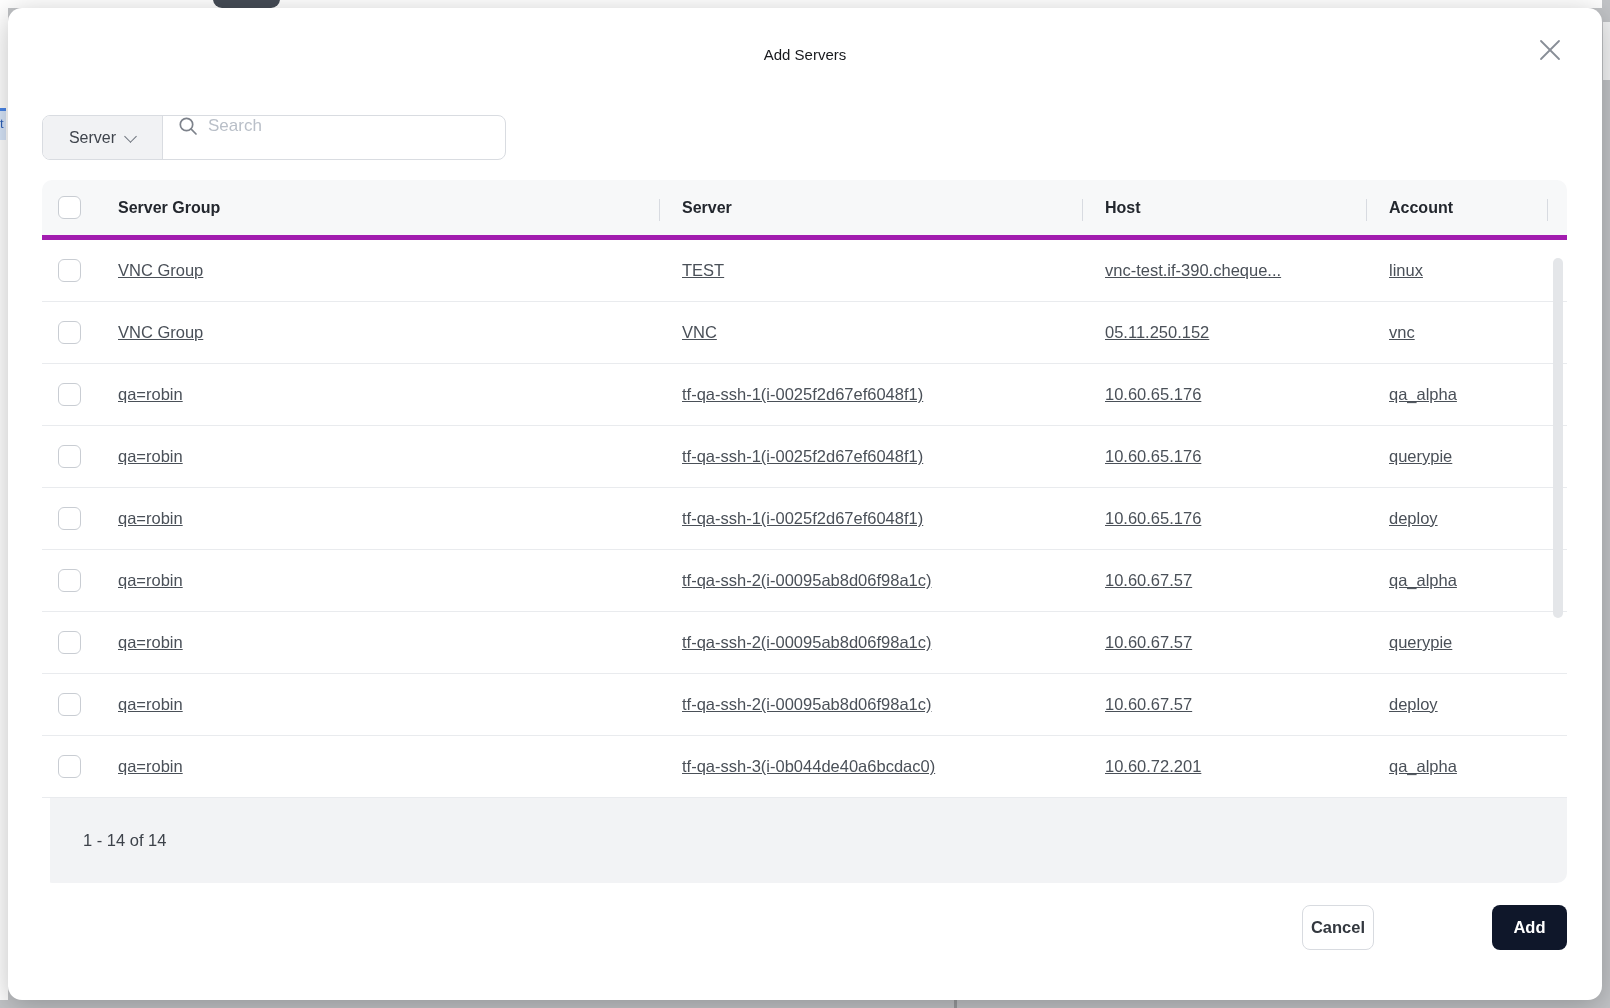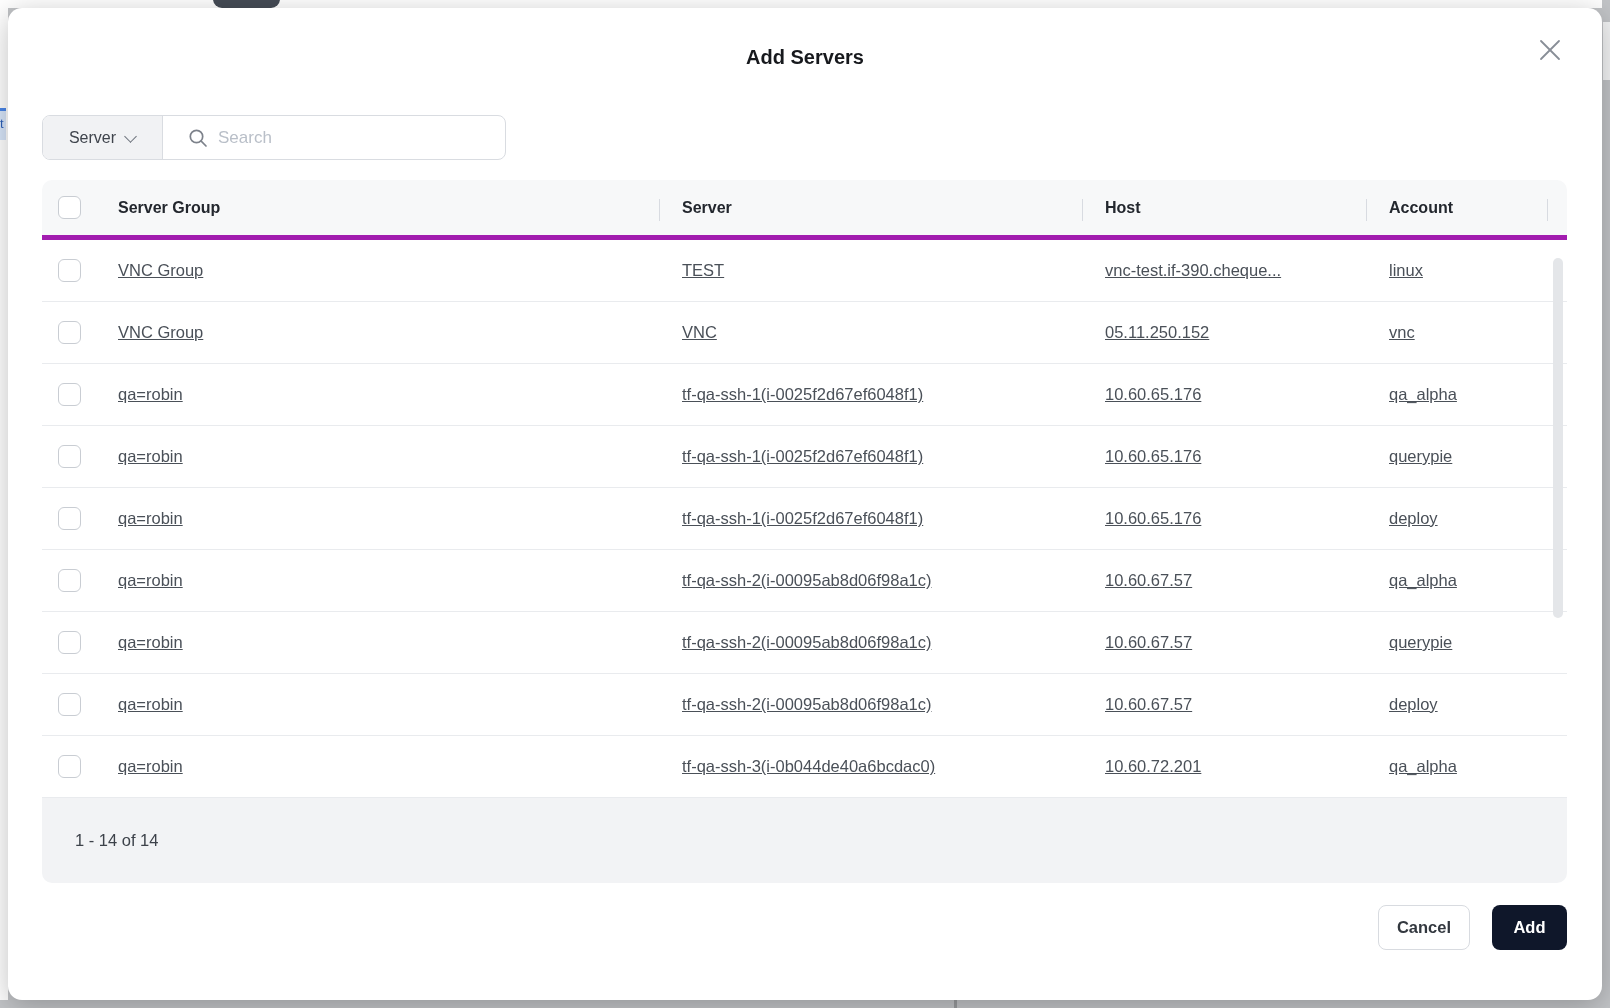--- a/index.html
+++ b/index.html
@@ -20,42 +20,42 @@
   .bg-bottom-divider { position:absolute; left:954px; top:1000px; width:3px; height:8px; background:#999b9e; }
 
   
   .modal {
     position:absolute; left:8px; top:8px; width:1594px; height:992px;
     background:#ffffff; border-radius:14px;
     box-shadow:0 6px 30px rgba(0,0,0,0.25);
   }
   .modal-title {
     position:absolute; top:38px; left:0; width:100%;
-    text-align:center; font-size:20px; font-weight:700; color:#17191d;
+    text-align:center; font-size:15px; font-weight:400; color:#17191d;
   }
   .close-btn { position:absolute; top:29px; left:1529px; width:26px; height:26px; cursor:pointer; }
   .close-btn svg { display:block; }
 
   
   .filter-bar {
     position:absolute; left:34px; top:107px; width:464px; height:45px;
     border:1px solid #d9dce1; border-radius:8px; display:flex; overflow:hidden; background:#fff;
   }
   .filter-dropdown {
     width:120px; background:#f1f2f4; border-right:1px solid #d9dce1;
     display:flex; align-items:center; justify-content:center; gap:9px; cursor:pointer;
   }
   .filter-dropdown .lbl { font-size:16px; font-weight:500; color:#3f444c; }
   .chevron { width:11px; height:11px; position:relative; top:-2px; }
   .chevron::after {
     content:""; position:absolute; left:1px; top:2px; width:8px; height:8px;
     border-right:1.8px solid #6b717a; border-bottom:1.8px solid #6b717a;
     transform:rotate(45deg);
   }
-  .search-box { flex:1; display:flex; align-items:center; padding-left:25px; gap:10px; }
+  .search-box { flex:1; display:flex; align-items:flex-start; padding-left:15px; gap:10px; }
   .search-box input {
     border:none; outline:none; flex:1; font-size:17px; color:#3f444c;
     font-family:inherit; background:transparent;
   }
   .search-box input::placeholder { color:#b9bfc8; }
 
   
   .tbl {
     position:absolute; left:34px; top:172px; width:1525px; height:703px;
     border-radius:10px; overflow:hidden;
@@ -72,36 +72,36 @@
   }
   .tbl-header .hcell.div-inset::after {
     content:""; position:absolute; right:19px; top:19px; width:1px; height:22px; background:#d8dbe1;
   }
   .tbl-row { height:62px; border-bottom:1px solid #e9ebee; background:#fff; font-size:16.5px; color:#4a5058;text-decoration:underline; }
   .cb-cell { display:flex; align-items:center; padding-left:16px; }
   .checkbox {
     width:23px; height:23px; border:1.5px solid #c9cdd3; border-radius:6px; background:#fff; cursor:pointer;
   }
   .tbl-footer {
-    position:absolute; left:0; bottom:0; width:100%; height:85px; background:#f2f3f5;
+    position:absolute; left:8px; bottom:0; width:100%; height:85px; background:#f2f3f5;
     display:flex; align-items:center; padding-left:33px;
     font-size:16.5px; color:#3d424a;
   }
   .tbl-scrollbar {
     position:absolute; left:1545px; top:250px; width:10px; height:360px;
     background:#e4e6e9; border-radius:5px;
   }
 
   
   .btn {
     position:absolute; top:897px; height:45px; border-radius:8px;
     font-size:16.5px; font-weight:600; font-family:inherit;
     display:flex; align-items:center; justify-content:center; cursor:pointer;
   }
-  .btn-cancel { left:1370px; width:92px; background:#fff; border:1px solid #d8dbe0; color:#33383f; }
+  .btn-cancel { left:1294px; width:72px; background:#fff; border:1px solid #d8dbe0; color:#33383f; }
   .btn-add { left:1484px; width:75px; background:#0f172a; border:none; color:#ffffff; }
 </style>
 </head>
 <body>
 
 <div class="bg-top-band"></div>
 <div class="bg-left-band"></div>
 <div class="bg-dark-pill"></div>
 <div class="bg-blue-snippet">t</div>
 <div class="bg-right-notch"></div>

